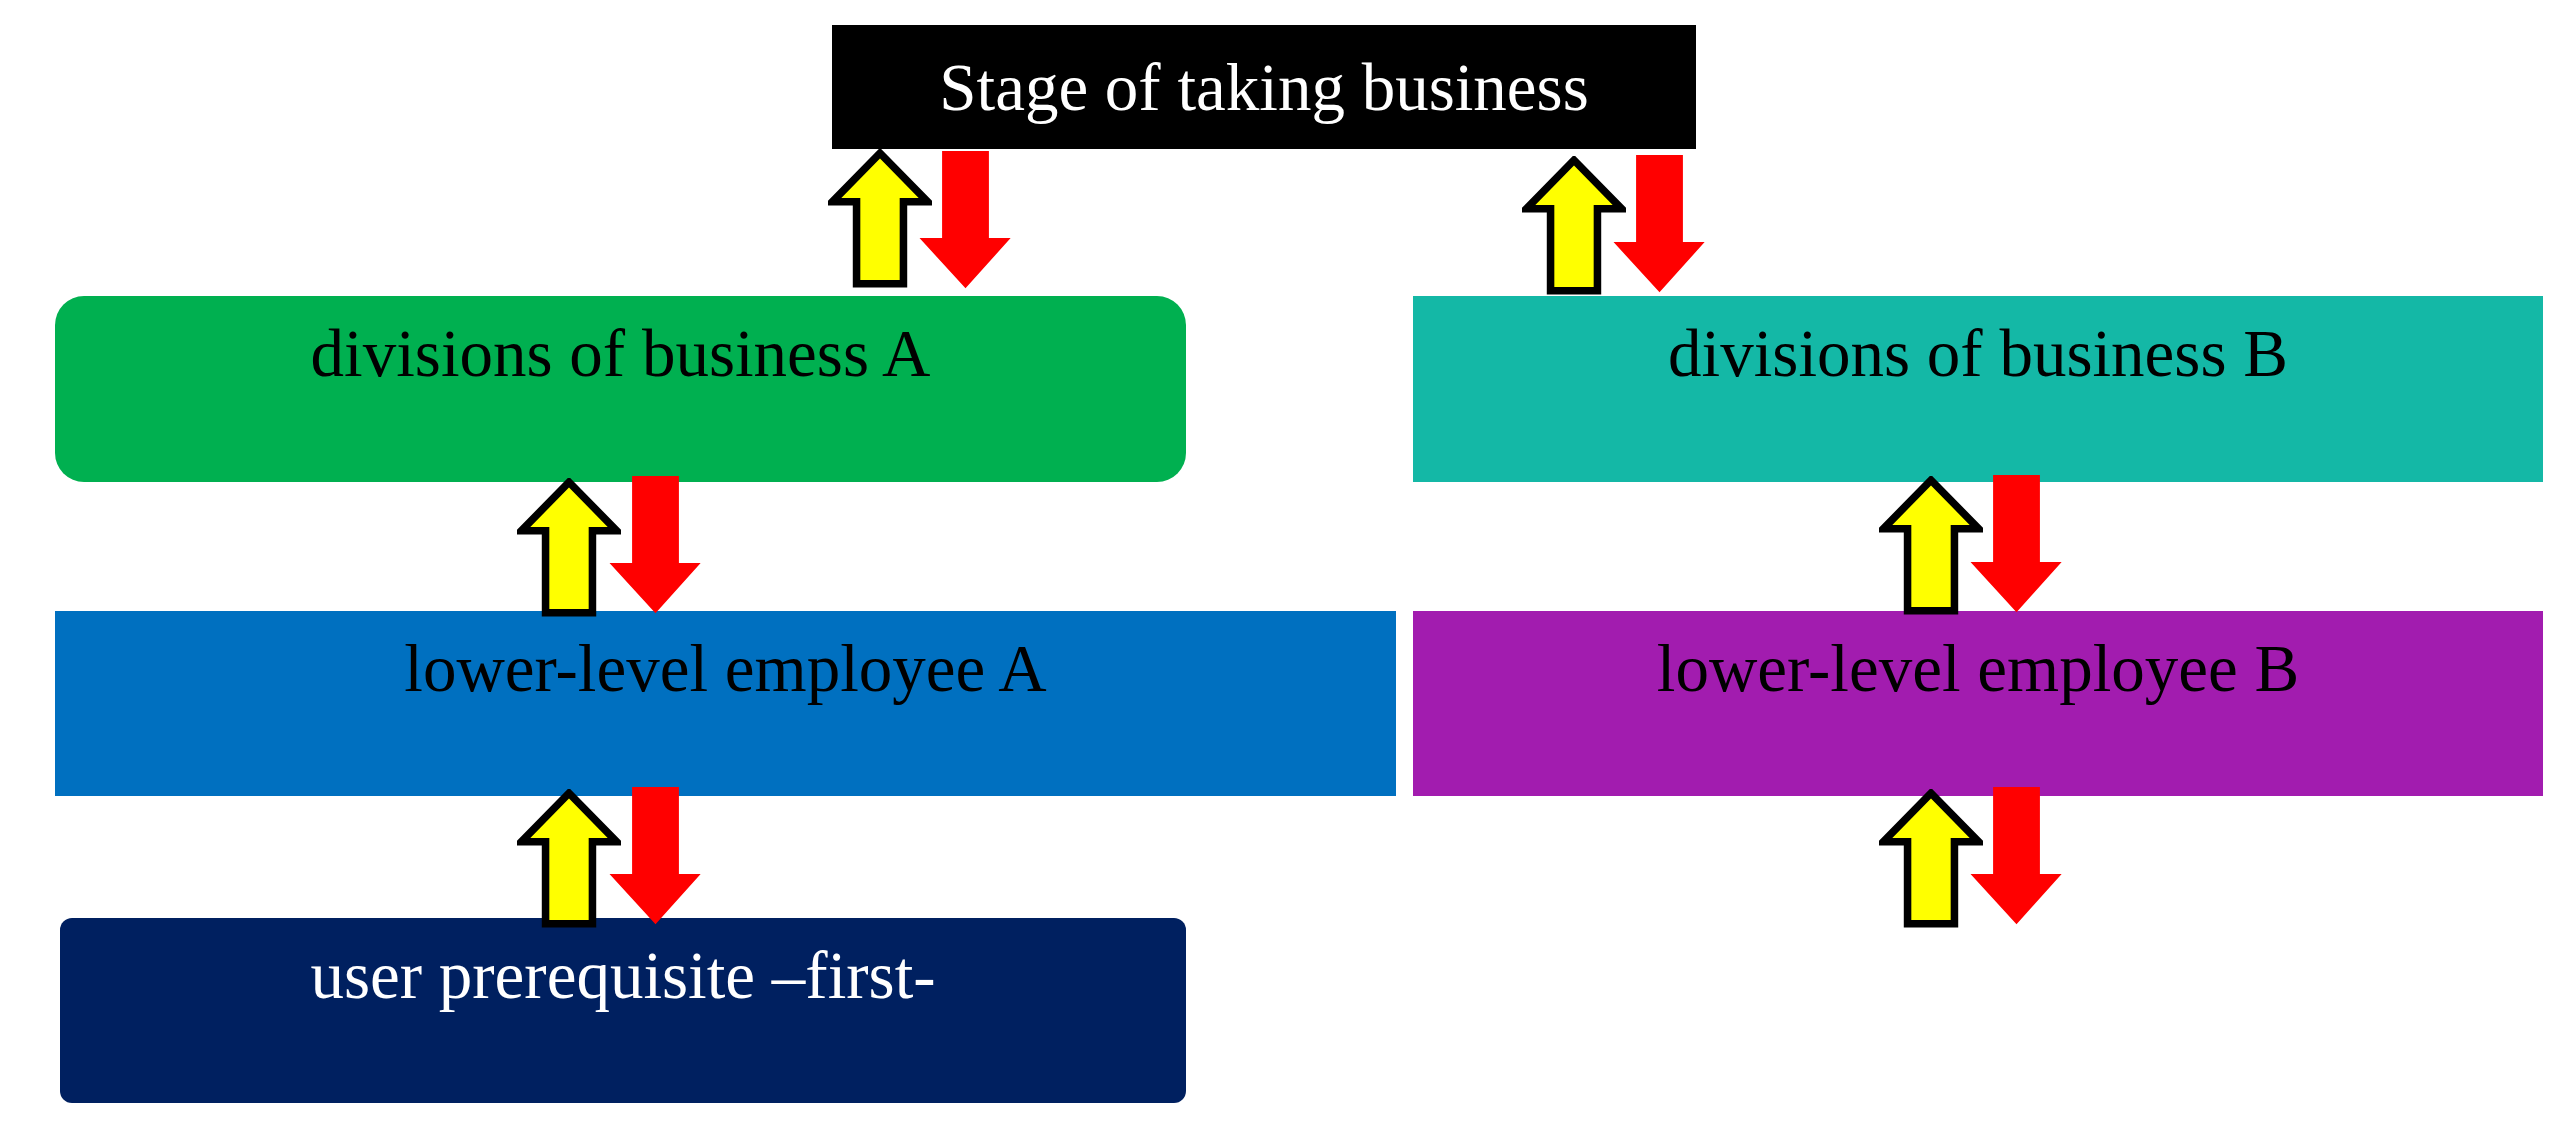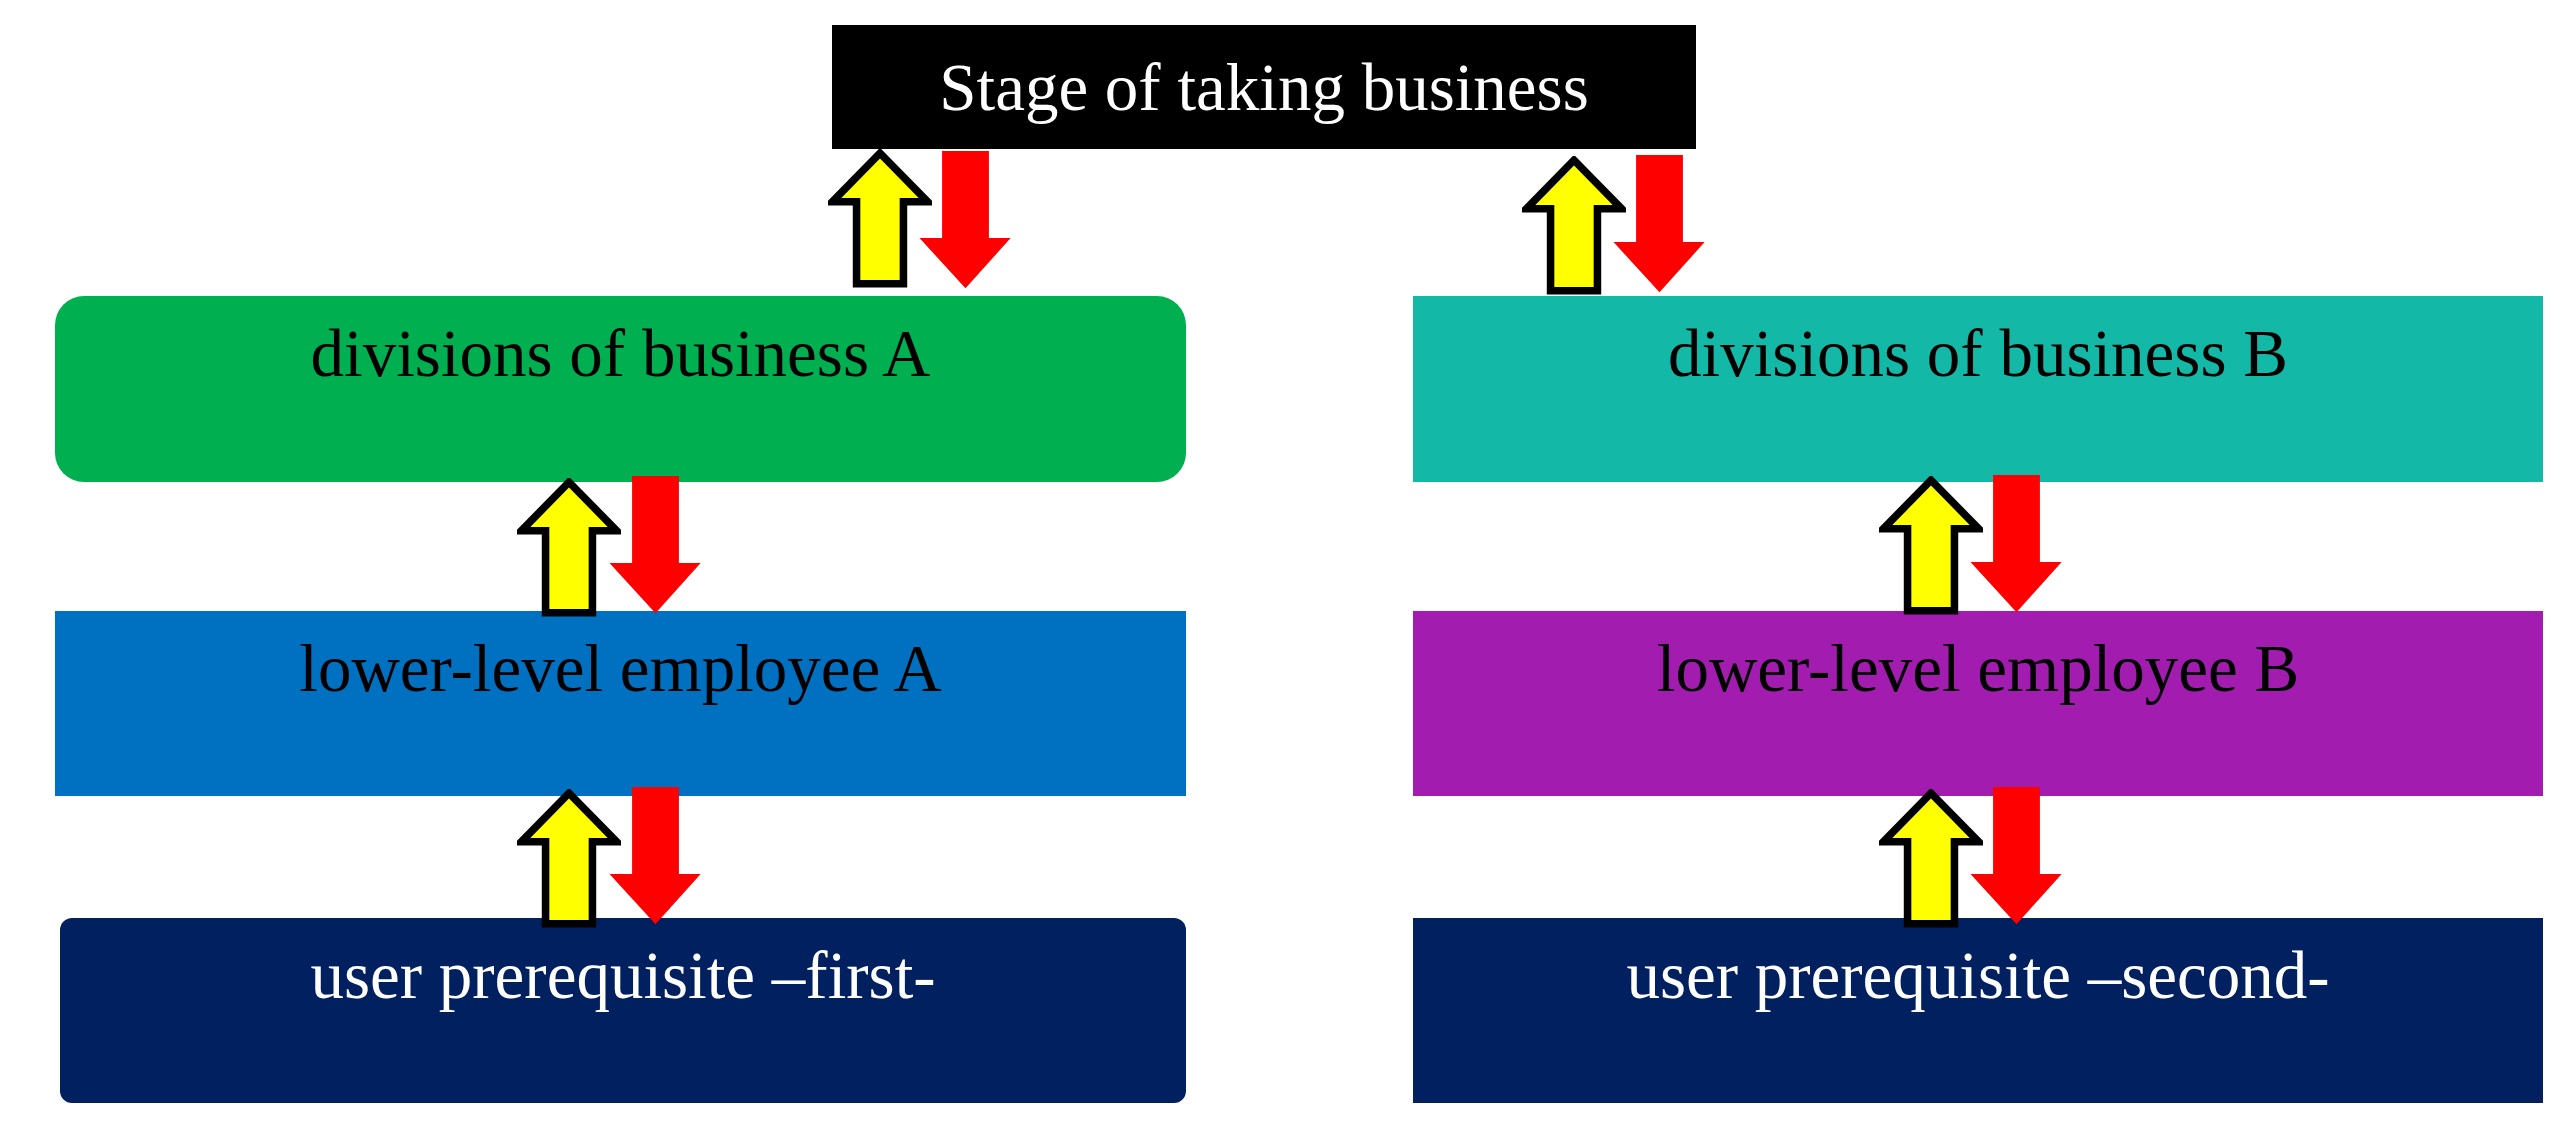--- a/index.html
+++ b/index.html
@@ -37,21 +37,21 @@
   }
   
   .title-box {
     display: flex;
     align-items: center;
     justify-content: center;
   }
   .title-box   { left: 832px;  top: 25px;   width: 864px; height: 124px; }
   .div-a-box   { left: 55px;   top: 296px;  width: 1131px; height: 186px; }
   .div-b-box   { left: 1413px; top: 296px;  width: 1130px; height: 186px; }
-  .emp-a-box   { left: 55px;   top: 611px;  width: 1131px; height: 185px; }
+  .emp-a-box   { left: 55px;   top: 611px;  width: 1341px; height: 185px; }
   .emp-b-box   { left: 1413px; top: 611px;  width: 1130px; height: 185px; }
   .pre-a-box   { left: 60px;   top: 918px; width: 1126px; height: 185px; }
   .pre-b-box   { left: 1413px; top: 918px; width: 1130px; height: 185px; }
 
   .arrow {
     position: absolute;
     z-index: 5;
   }
   
   .up-1   { left: 828px;  top: 149px; }
@@ -94,23 +94,20 @@
   </div>
 
   <div class="box level-box div-b-box" style="background-color: #14b8a6; color: rgb(0, 0, 0);">
     <span class="label">divisions of business B</span>
   </div>
 
   <div class="box level-box emp-b-box" style="background-color: #a21caf; color: rgb(0, 0, 0);">
     <span class="label">lower-level employee B</span>
   </div>
 
-  <div class="box level-box pre-b-box" style="background-color: rgb(0, 32, 96); color: rgb(255, 255, 255);">
-    <span class="label">user prerequisite –second-</span>
-  </div>
 
   <svg class="arrow up-1" width="104" height="139" viewBox="0 0 124 166">
     <polygon points="62,5 5,63 34,63 34,161 90,161 90,63 119,63" stroke-width="9" stroke-linejoin="miter" fill="#ffff00" stroke="#000000"></polygon>
   </svg>
   <svg class="arrow down-1" width="97" height="139" viewBox="0 0 116 166">
     <polygon points="30,0 86,0 86,104 112,104 58,164 3,104 30,104" fill="#ff0000"></polygon>
   </svg>
 
   <svg class="arrow up-2" width="104" height="139" viewBox="0 0 124 166">
     <polygon points="62,5 5,63 34,63 34,161 90,161 90,63 119,63" stroke-width="9" stroke-linejoin="miter" fill="#ffff00" stroke="#000000"></polygon>

